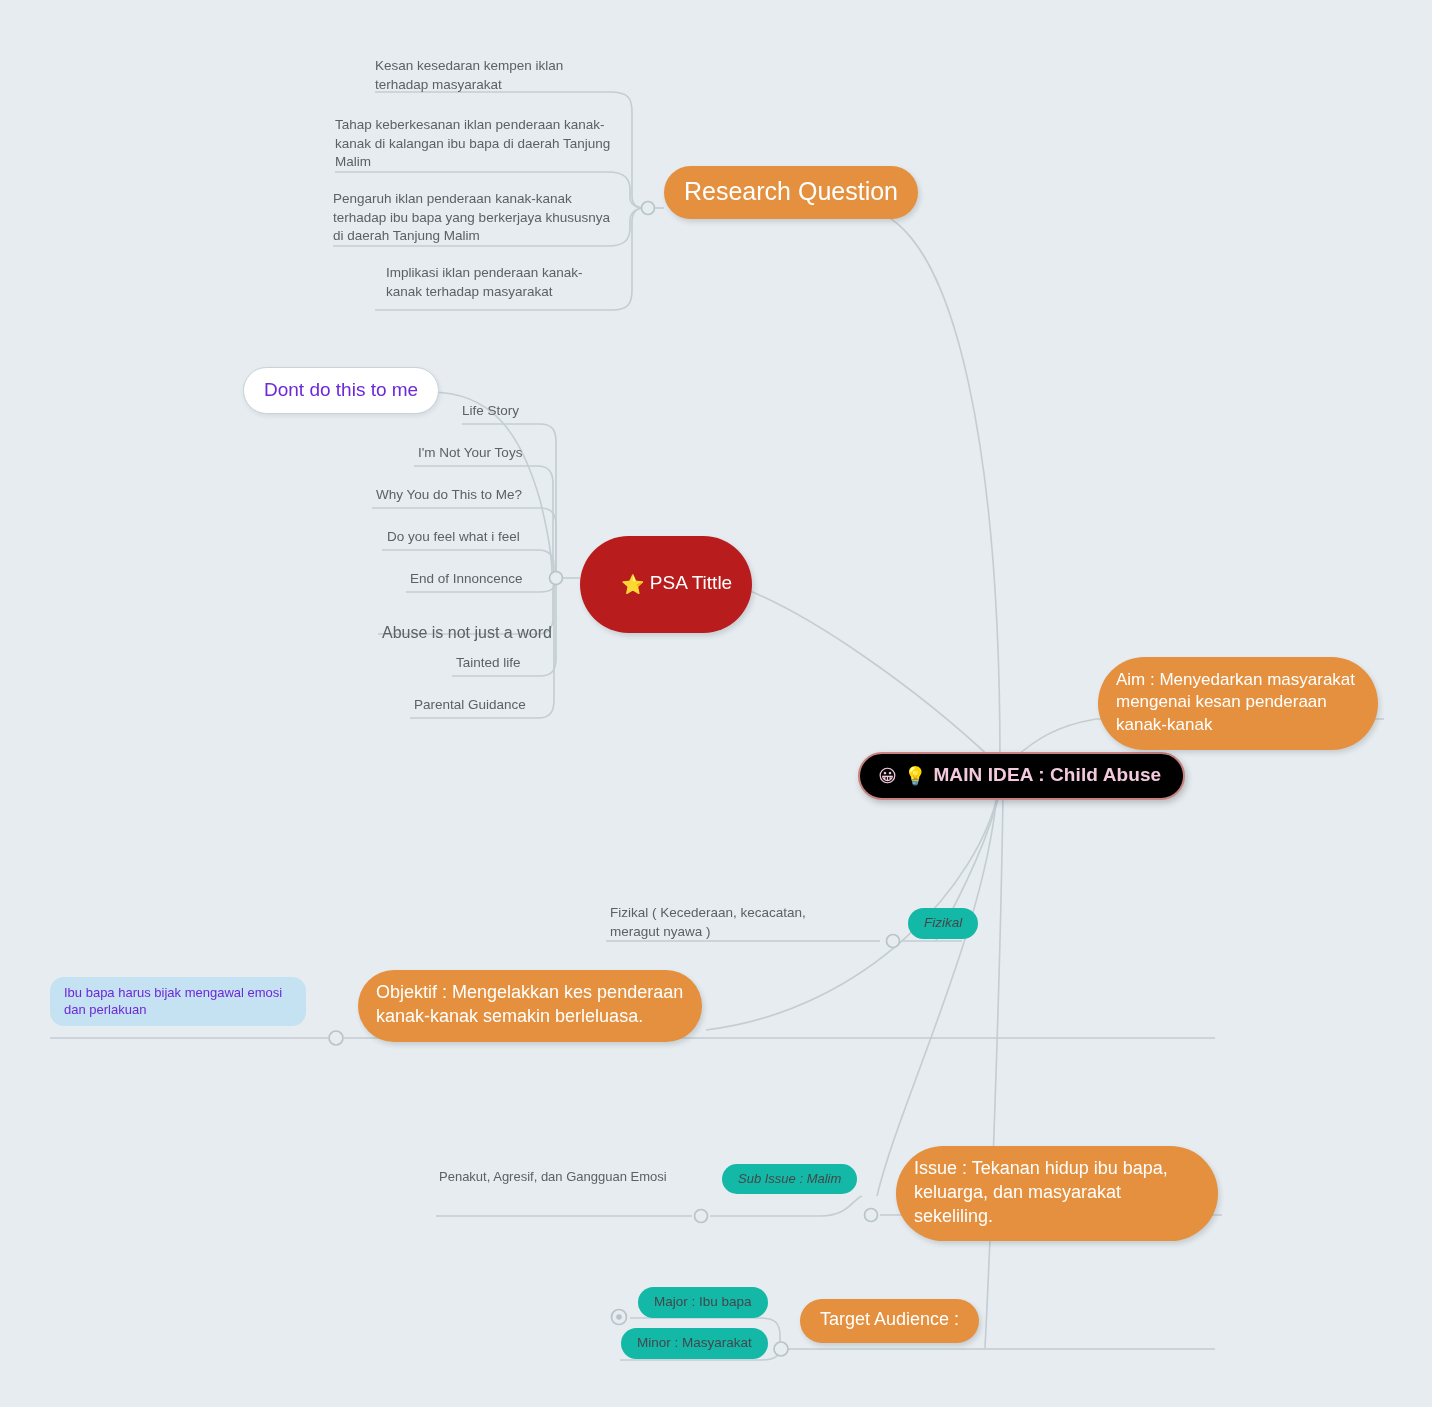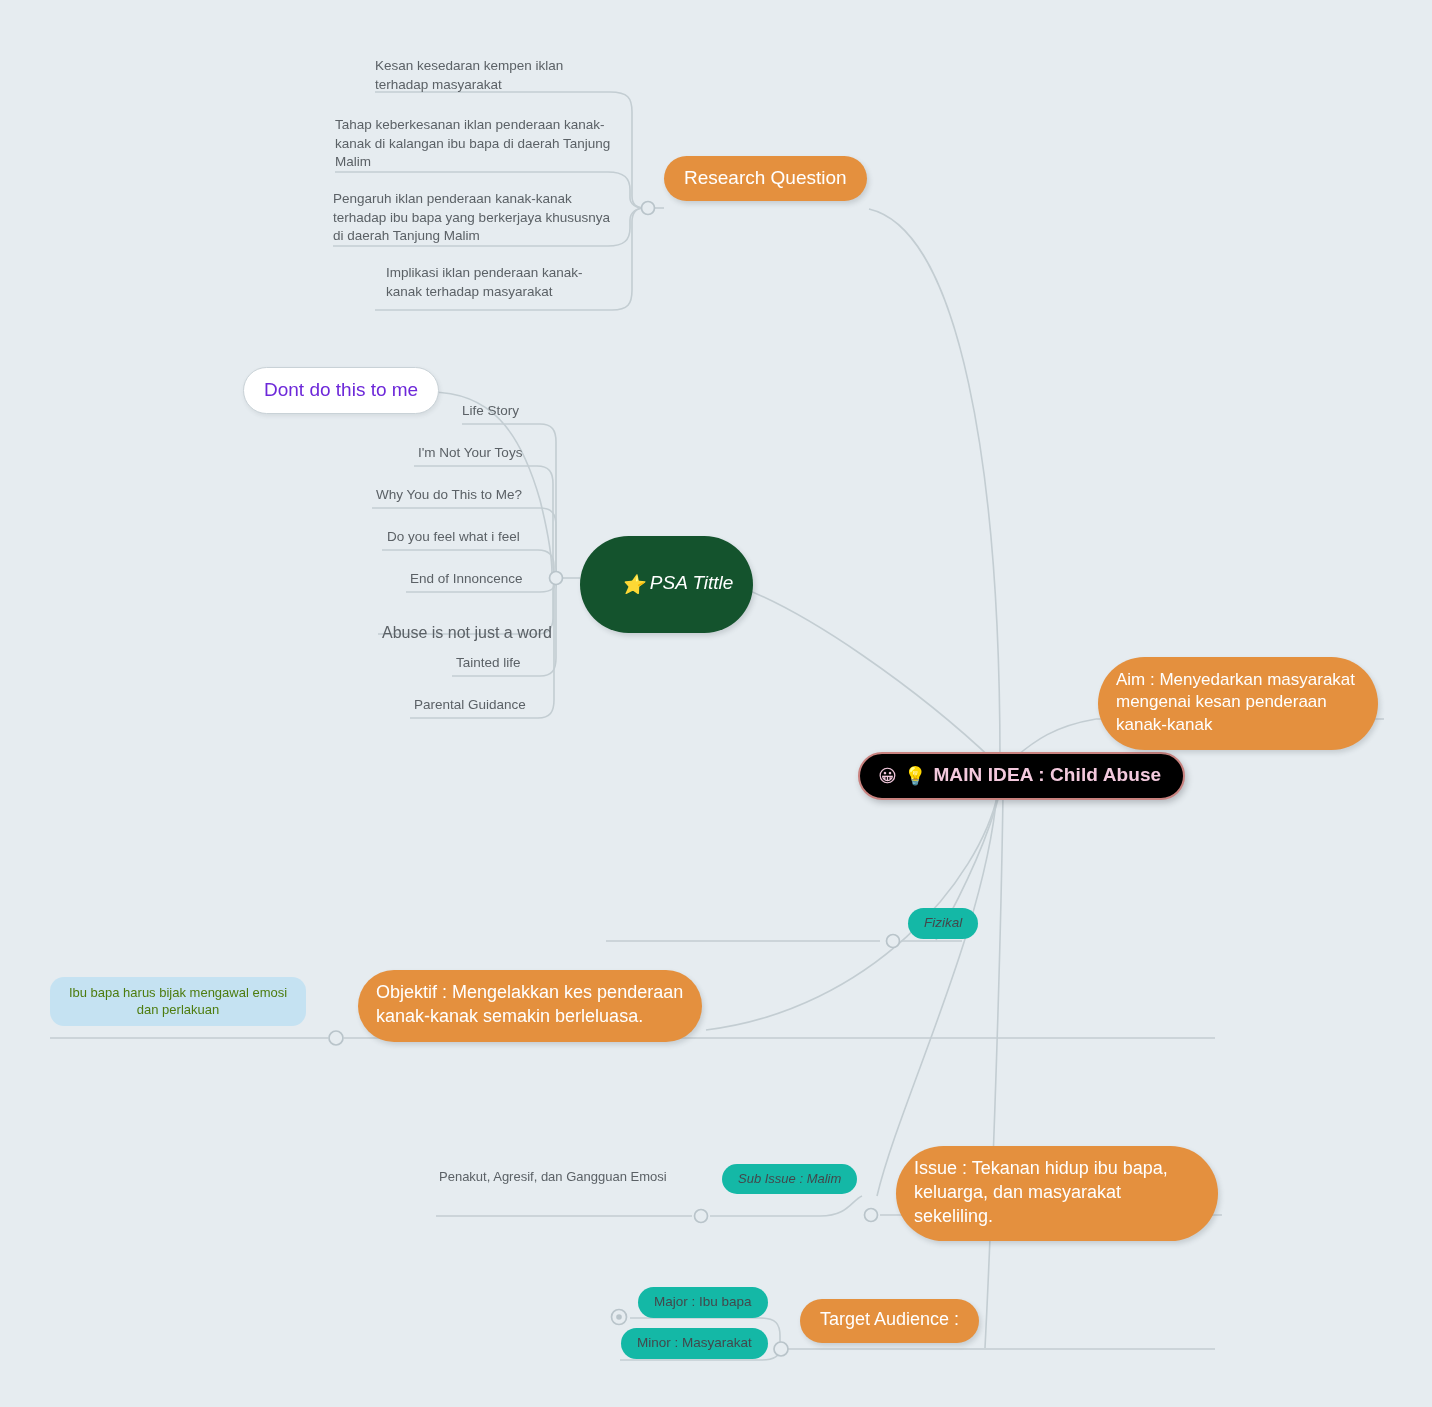--- a/index.html
+++ b/index.html
@@ -35,34 +35,33 @@
   }
   
   .pill {
     border-radius: 999px;
     padding: 9px 20px 11px 20px;
     color: #ffffff;
     box-shadow: 2px 3px 5px rgba(60,70,80,0.18);
     line-height: 1.32;
   }
   .pill-orange { background: #e4903e; }
-  .pill-purple { background: #14532d; font-style: italic; }
+  .pill-purple { background: #b91c1c; }
   .pill-white {
     background: #ffffff;
     color: #6d28d9;
     border: 1px solid #c9d2d7;
     box-shadow: 1px 2px 4px rgba(60,70,80,0.10);
   }
   .pill-lightblue {
     background: #c5e2f2;
-    color: #4d7c0f;
+    color: #6d28d9;
     box-shadow: none;
     border-radius: 14px;
     padding: 7px 14px 8px 14px;
-    text-align: center;
   }
   .pill-lightblue-round {
     background: #14b8a6;
     color: #43484c;
     box-shadow: none;
     border-radius: 999px;
     padding: 6px 16px 7px 16px;
   }
   
   .root-node {
@@ -163,21 +162,21 @@
       <circle cx="871" cy="1215" r="6.5"></circle>
       <circle cx="781" cy="1349" r="7"></circle>
     </g>
 
     <g>
       <circle cx="619" cy="1317" r="7.5" fill="#e6ecf0" stroke="#b9c4ca" stroke-width="1.7"></circle>
       <circle cx="619" cy="1317" r="2.8" fill="#b9c4ca"></circle>
     </g>
   </svg>
 
-  <div class="node pill pill-orange" style="left:664px; top:156px; font-size:19px;">Research Question</div>
+  <div class="node pill pill-orange" style="left:664px; top:166px; font-size:25px;">Research Question</div>
 
   <div class="node leaf" style="left:375px; top:57px; width:238px; font-size:13.5px;">Kesan kesedaran kempen iklan terhadap masyarakat</div>
 
   <div class="node leaf" style="left:335px; top:116px; width:278px; font-size:13.5px;">Tahap keberkesanan iklan penderaan kanak-kanak di kalangan ibu bapa di daerah Tanjung Malim</div>
 
   <div class="node leaf" style="left:333px; top:190px; width:282px; font-size:13.5px;">Pengaruh iklan penderaan kanak-kanak terhadap ibu bapa yang berkerjaya khususnya di daerah Tanjung Malim</div>
 
   <div class="node leaf" style="left:386px; top:264px; width:228px; font-size:13.5px;">Implikasi iklan penderaan kanak-kanak terhadap masyarakat</div>
 
   <div class="node pill pill-purple" style="left:580px; top:536px; font-size:19px;">
@@ -198,20 +197,21 @@
   <div class="node root-node" style="left:858px; top:752px;">
     <span class="emoji" style="font-size:18px;">😀</span>
     <span class="emoji" style="font-size:18px;">💡</span>
     <span>MAIN IDEA : Child Abuse</span>
   </div>
 
   <div class="node pill pill-orange" style="left:1098px; top:620px; width:280px; font-size:17px; padding:12px 18px 14px 18px;margin-top:37px;">Aim : Menyedarkan masyarakat mengenai kesan penderaan kanak-kanak</div>
 
   <div class="node pill pill-lightblue-round ital" style="left:908px; top:908px; font-size:13.5px;">Fizikal</div>
 
+  <div class="node leaf" style="left:610px; top:904px; width:248px; font-size:13.5px;">Fizikal ( Kecederaan, kecacatan, meragut nyawa )</div>
 
   <div class="node pill pill-orange" style="left:358px; top:970px; width:344px; font-size:18px; padding:11px 18px 13px 18px;">Objektif : Mengelakkan kes penderaan kanak-kanak semakin berleluasa.</div>
 
   <div class="node pill pill-lightblue" style="left:50px; top:977px; width:256px; font-size:13px;">Ibu bapa harus bijak mengawal emosi dan perlakuan</div>
 
   <div class="node pill pill-orange" style="left:896px; top:1146px; width:322px; font-size:18px; padding:11px 18px 13px 18px;">Issue : Tekanan hidup ibu bapa, keluarga, dan masyarakat sekeliling.</div>
 
   <div class="node pill pill-lightblue-round" style="left:722px; top:1164px; font-size:13px;"><span class="ital">Sub Issue : Malim</span></div>
 
   <div class="node leaf" style="left:439px; top:1168px; font-size:13px;">Penakut, Agresif, dan Gangguan Emosi</div>

